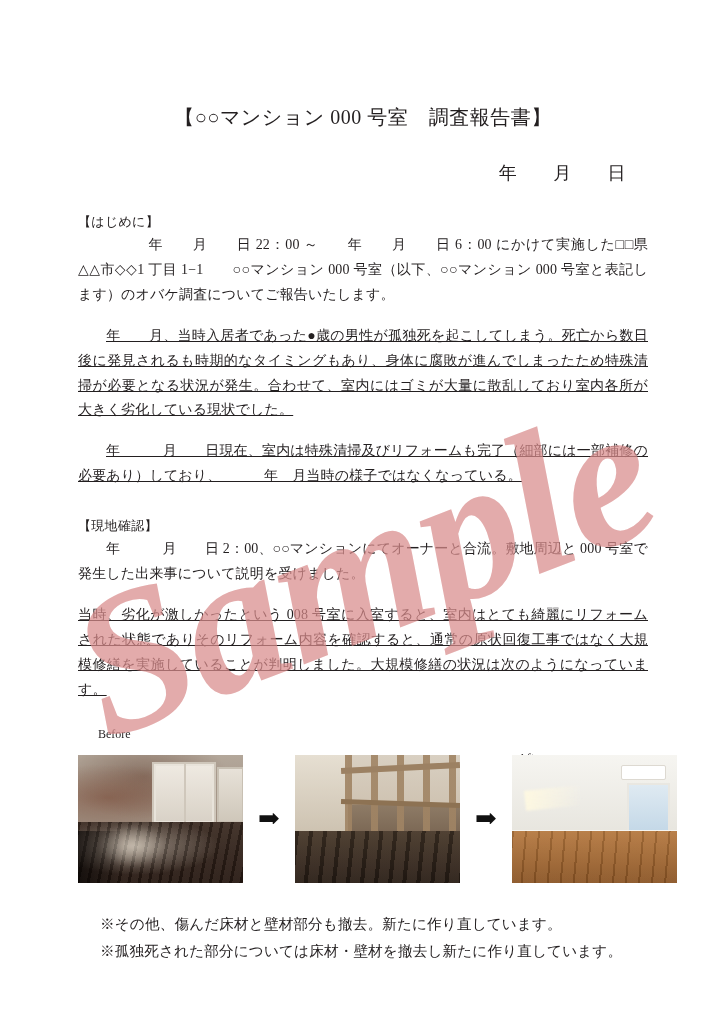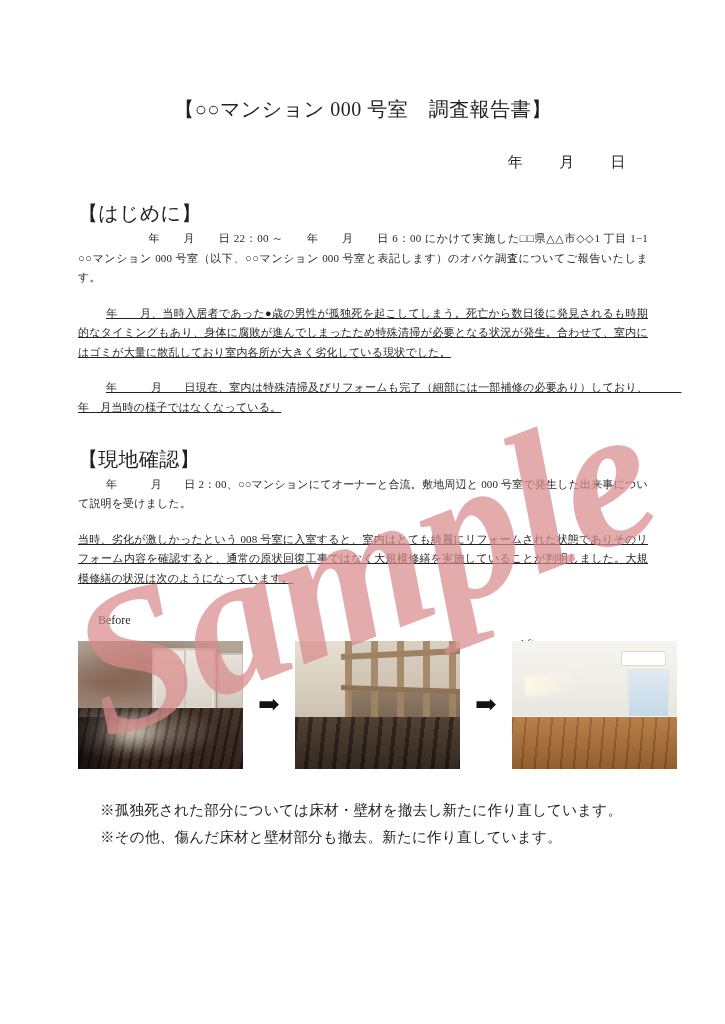--- a/index.html
+++ b/index.html
@@ -16,56 +16,56 @@
     overflow: hidden;
   }
   .page {
     position: absolute;
     inset: 0;
     background: #fff;
   }
   .doc {
     position: absolute;
     left: 78px;
-    top: 88px;
+    top: 96px;
     width: 570px;
   }
 
   
   .title {
     text-align: center;
     font-size: 20px;
     letter-spacing: 0.5px;
     margin: 0 0 0 0;
     padding-top: 8px;
     font-weight: normal;
   }
 
   
   .datetop {
     margin-top: 30px;
     text-align: right;
-    font-size: 15px;
+    font-size: 18px;
     padding-right: 22px;
     letter-spacing: 0.4px;
   }
   .datetop span { display: inline-block; }
   .sp-md { width: 36px; display: inline-block; }
 
   
   .sec-head {
-    font-size: 20px;
+    font-size: 13px;
     margin-top: 28px;
     margin-bottom: 2px;
     letter-spacing: 0.3px;
   }
 
   
   p.body {
-    font-size: 11px;
+    font-size: 14px;
     line-height: 1.78;
     margin: 0;
     text-align: justify;
     letter-spacing: 0.15px;
   }
   p.body + p.body { margin-top: 16px; text-decoration: underline; }
   .ind { display: inline-block; width: 70px; }
   .ind-sm { display: inline-block; width: 28px; }
 
   
@@ -294,21 +294,21 @@
         <div class="wall3"></div>
         <div class="ac"></div>
         <div class="window3"></div>
         <div class="light"></div>
         <div class="base"></div>
         <div class="floor3"></div>
       </div>
     </div>
 
     <div class="notes">
+      <div>※その他、傷んだ床材と壁材部分も撤去。新たに作り直しています。</div>
       <div>※孤独死された部分については床材・壁材を撤去し新たに作り直しています。</div>
-      <div>※その他、傷んだ床材と壁材部分も撤去。新たに作り直しています。</div>
     </div>
 
   </div>
 
   <div class="watermark">Sample</div>
 
 </div>
 
 </body></html>

